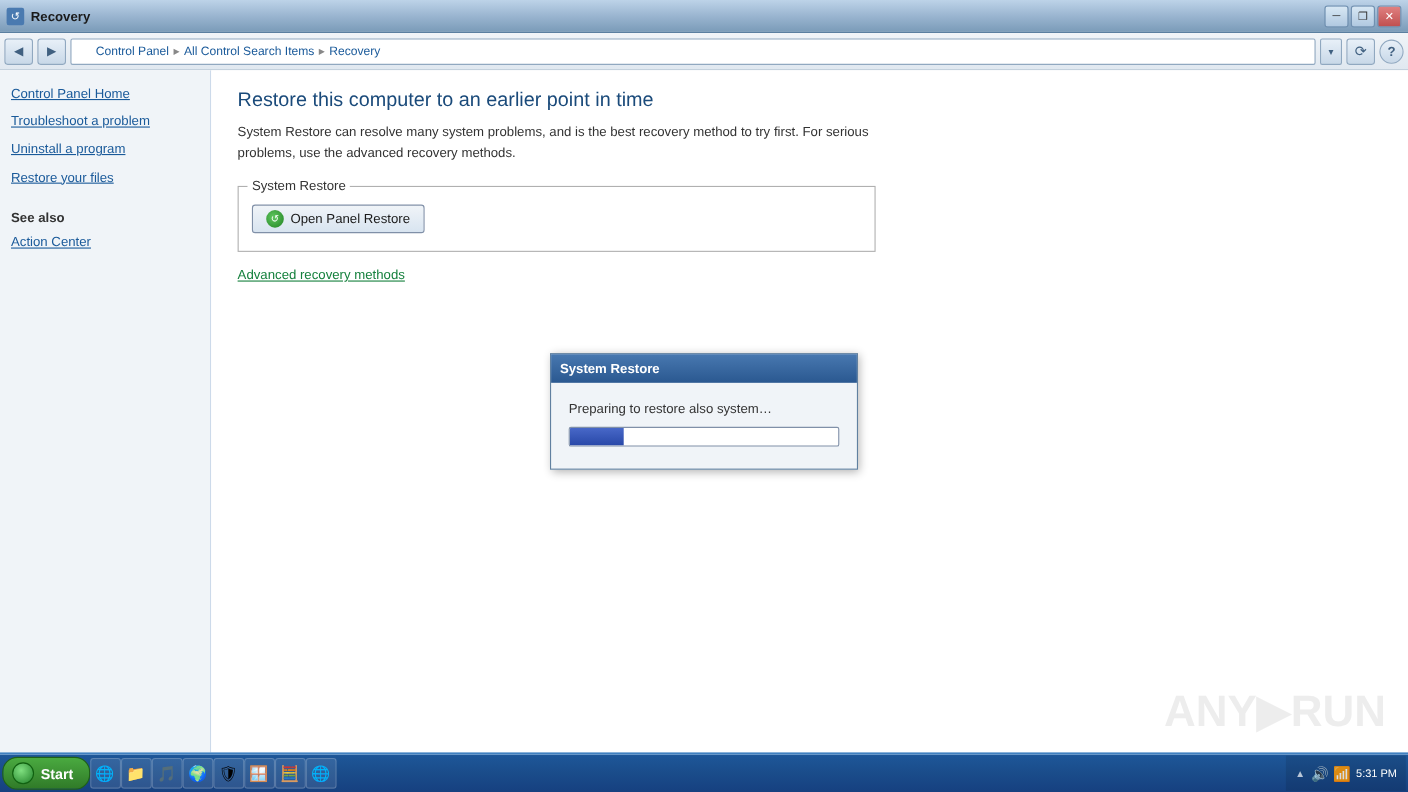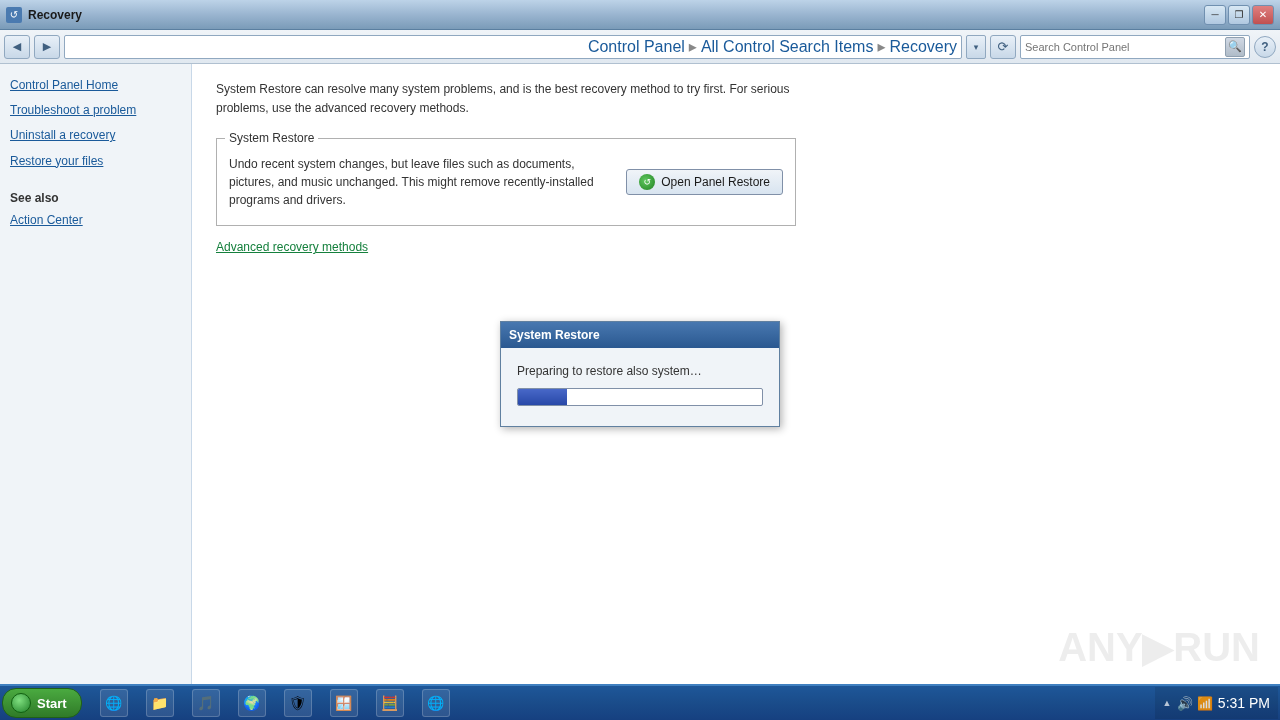--- a/index.html
+++ b/index.html
@@ -85,25 +85,24 @@
       color: #406080;
     }
     #address-path {
       flex: 1;
       height: 24px;
       background: #fff;
       border: 1px solid #90a8c0;
       border-radius: 2px;
       display: flex;
       align-items: center;
-      padding: 0 4px;
-      font-size: 16px;
+      padding: 0 22px;
+      font-size: 11px;
       color: #333;
       gap: 4px;
-      justify-content: flex-end;
     }
     .path-separator { color: #888; }
     .path-item { color: #1a5a9a; cursor: pointer; }
     #address-dropdown {
       width: 20px;
       height: 24px;
       background: linear-gradient(to bottom, #e8f0f8, #c8d8e8);
       border: 1px solid #90a8c0;
       border-radius: 2px;
       cursor: pointer;
@@ -361,21 +360,21 @@
       position: fixed;
       bottom: 0;
       left: 0;
       right: 0;
       height: 36px;
       background: linear-gradient(to bottom, #2060a0 0%, #1040808 100%);
       background: linear-gradient(to bottom, #1e5799 0%, #1a4c8a 50%, #164080 100%);
       display: flex;
       align-items: center;
       padding: 1px 2px;
-      gap: 18px;
+      gap: 0;
       border-top: 2px solid #4080c0;
     }
     #start-btn {
       height: 30px;
       padding: 0 14px 0 8px;
       background: linear-gradient(to bottom, #4aaa40, #307a28);
       border: 1px solid #206018;
       border-radius: 14px;
       cursor: pointer;
       display: flex;
@@ -408,21 +407,21 @@
     #system-tray {
       display: flex;
       align-items: center;
       gap: 4px;
       padding: 0 8px;
       height: 100%;
       background: rgba(0,0,0,0.1);
     }
     #clock {
       color: #fff;
-      font-size: 14px;
+      font-size: 10px;
       text-align: center;
       line-height: 1.3;
     }
     .tray-icon {
       font-size: 13px;
       cursor: pointer;
       opacity: 0.85;
     }
     #show-hidden-btn {
       font-size: 9px;
@@ -449,49 +448,45 @@
   <button class="nav-btn">▶</button>
   <div id="address-path">
     <span class="path-item">Control Panel</span>
     <span class="path-separator">▸</span>
     <span class="path-item">All Control Search Items</span>
     <span class="path-separator">▸</span>
     <span class="path-item">Recovery</span>
   </div>
   <div id="address-dropdown">▾</div>
   <div id="refresh-btn">⟳</div>
-  <div id="search-box">
-    <input id="search-input" type="text" placeholder="Search Control Panel" style="">
-    <div id="search-icon-btn">🔍</div>
-  </div>
   <div id="help-btn">?</div>
 </div>
 
 <div id="main-content">
 
   <div id="sidebar">
     <a class="sidebar-link">Control Panel Home</a>
     <a class="sidebar-link">Troubleshoot a problem</a>
-    <a class="sidebar-link">Uninstall a recovery</a>
+    <a class="sidebar-link">Uninstall a program</a>
     <a class="sidebar-link">Restore your files</a>
 
     <div id="see-also-section">
       <div id="see-also-title">See also</div>
       <a class="sidebar-link">Action Center</a>
     </div>
   </div>
 
   <div id="panel">
+    <div id="page-title">Restore this computer to an earlier point in time</div>
     <div id="intro-text">System Restore can resolve many system problems, and is the best recovery method to try first. For serious problems, use the advanced recovery methods.</div>
 
     
     <div id="system-restore-group">
       <div id="system-restore-legend">System Restore</div>
       <div id="system-restore-inner">
-        <div id="system-restore-desc">Undo recent system changes, but leave files such as documents, pictures, and music unchanged. This might remove recently-installed programs and drivers.</div>
         <button id="open-system-restore-btn">
           <div class="restore-icon">↺</div>
           <span>Open Panel Restore</span>
         </button>
       </div>
     </div>
 
     <a id="advanced-link">Advanced recovery methods</a>
   </div>
 </div>

